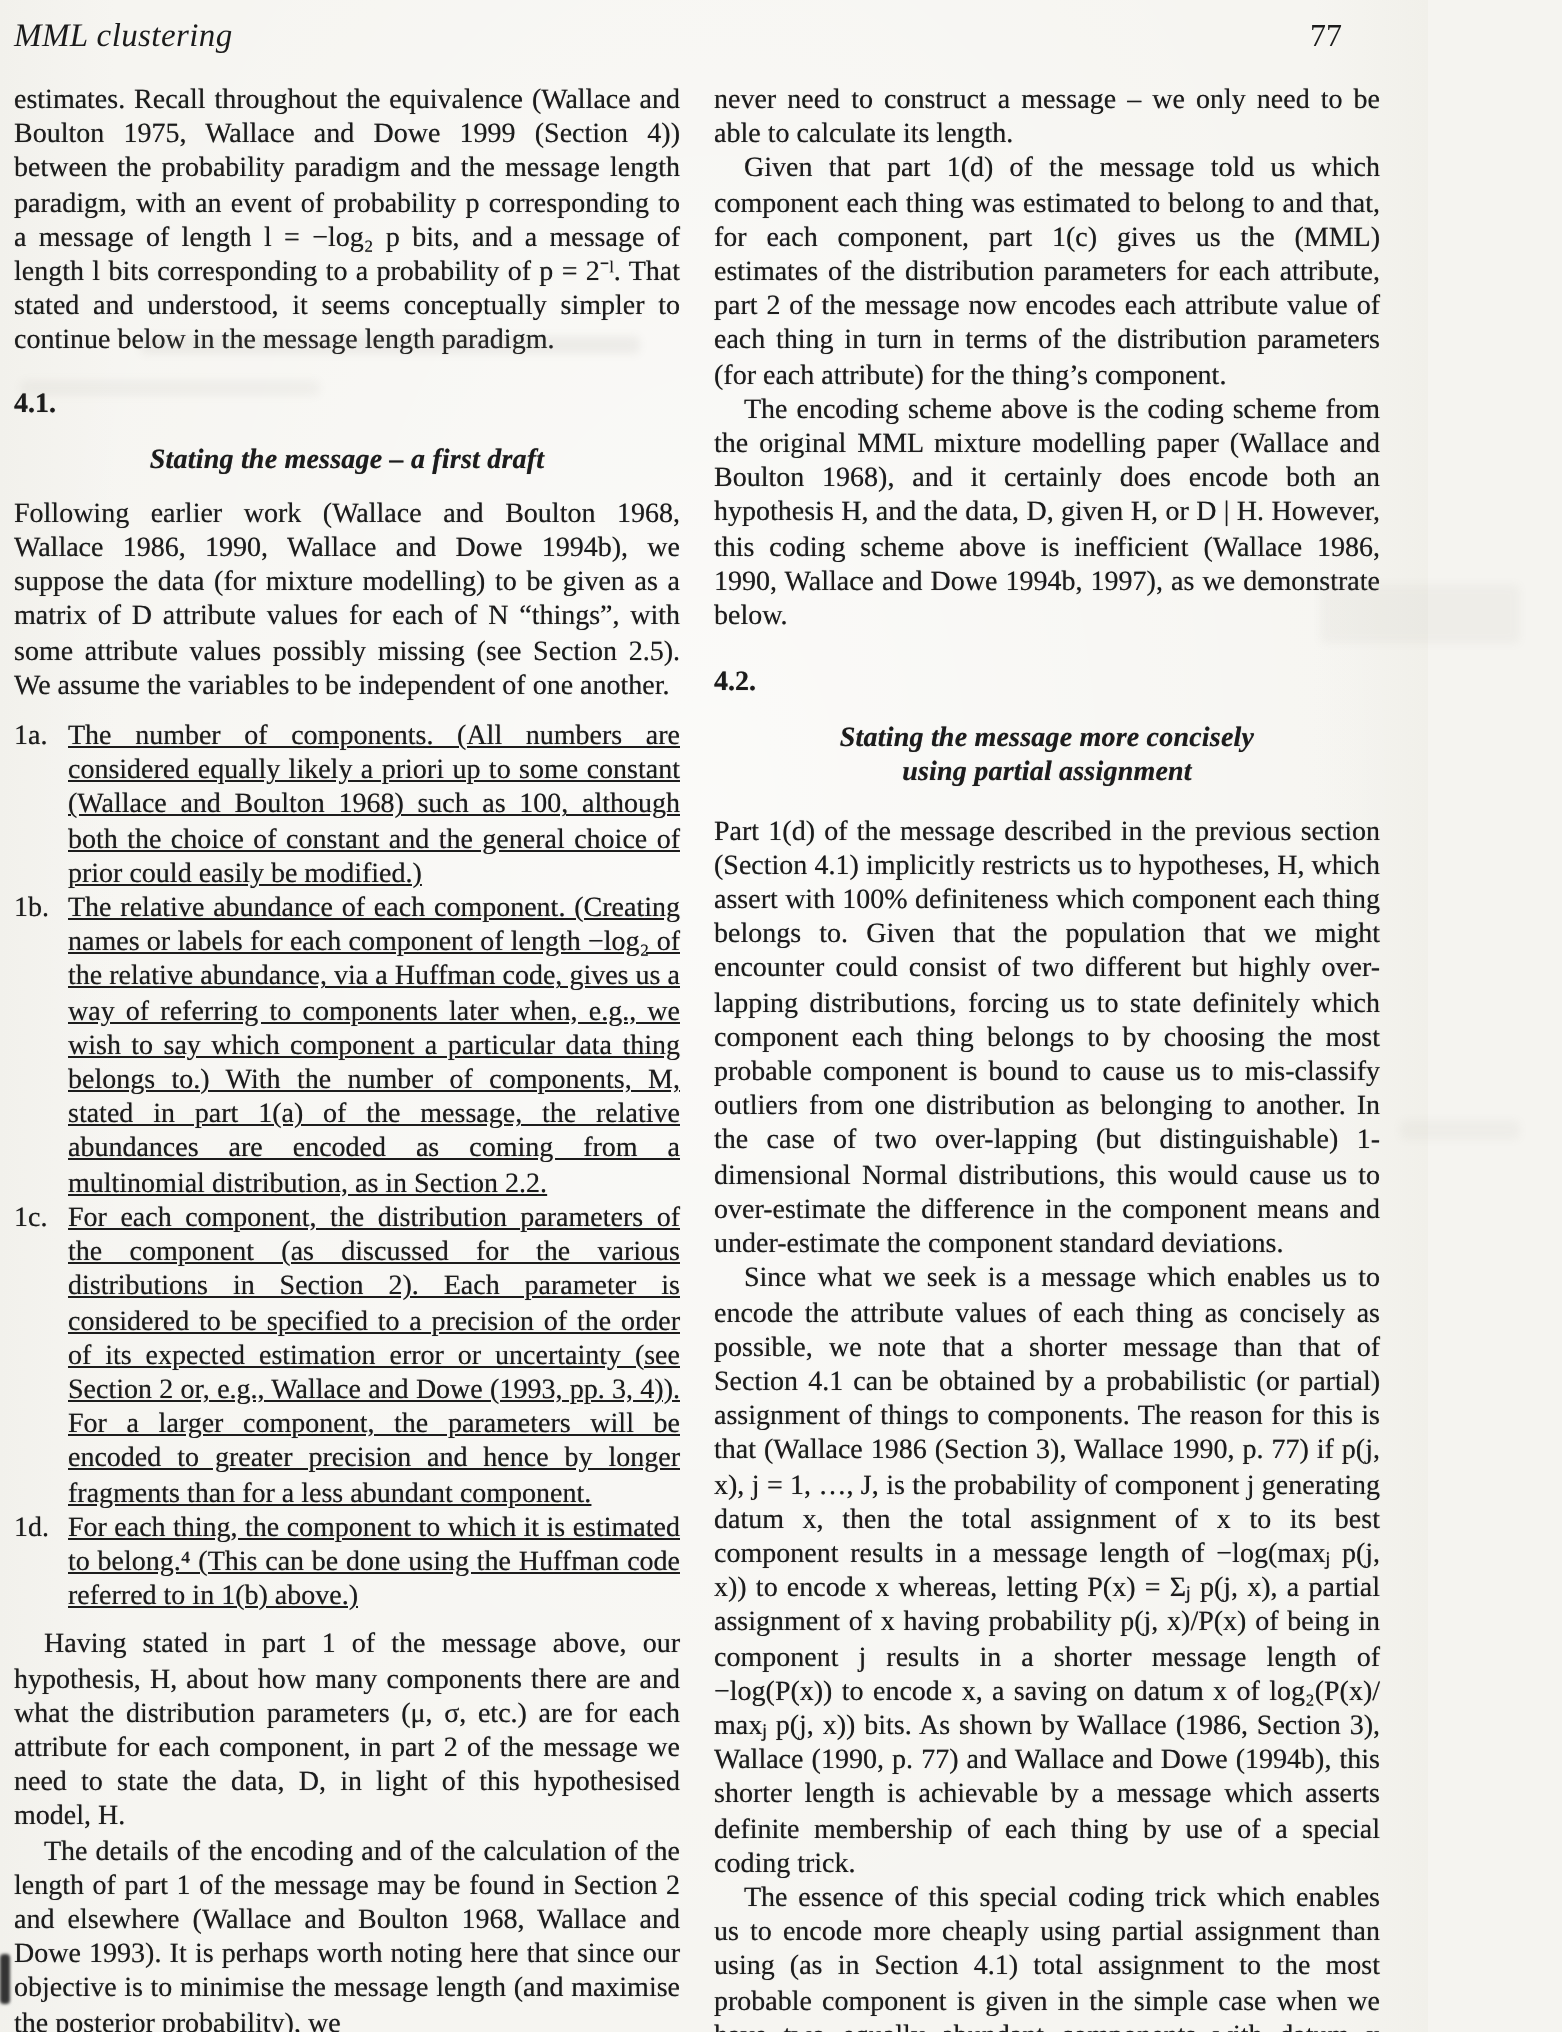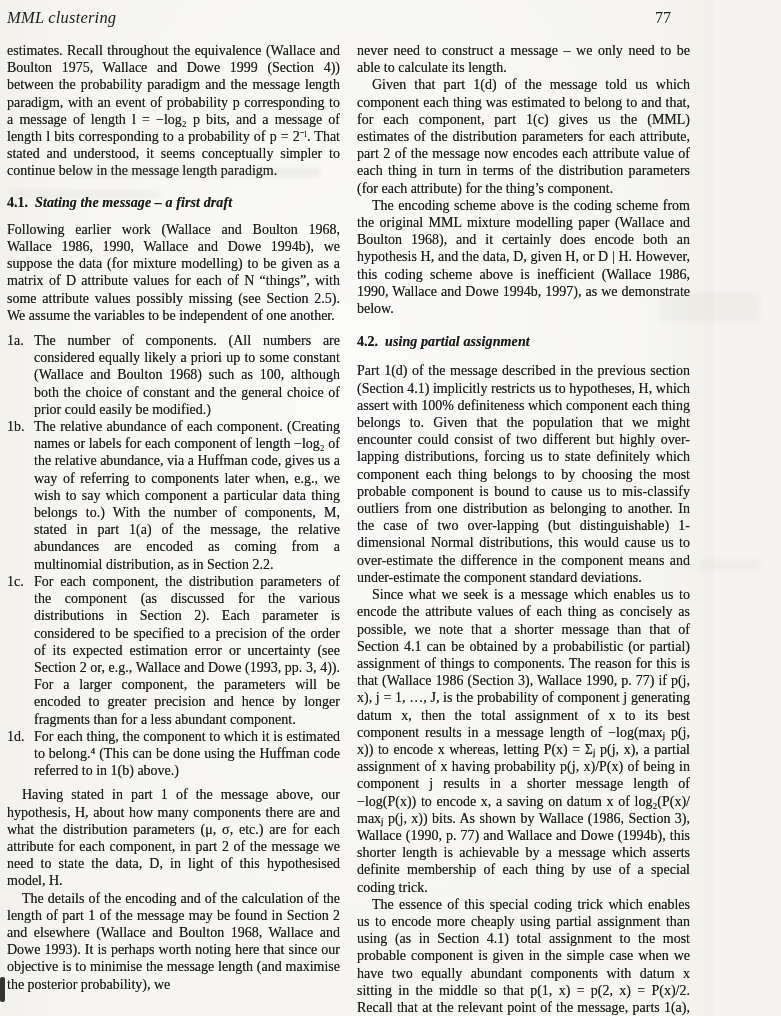--- a/index.html
+++ b/index.html
@@ -30,29 +30,29 @@
     flex: 1 1 0; min-width: 0;
     font-size: 14px; line-height: 17.2px;
     text-align: justify;
     text-shadow: 0 0 0.35px rgba(25,25,25,0.65);
   }
   .col p { margin: 0; }
   .indent { text-indent: 15px; }
   .sec-heading {
     font-weight: bold; font-size: 14px;
     margin: 14px 0 10px 0;
-    display: flex; text-align: left;
+    display: flex; text-align: left; flex-direction: column;
   }
   .sec-heading .sec-num { flex: 0 0 28px; font-style: normal; }
   .sec-heading .sec-title { font-style: italic; letter-spacing: 0.1px; text-align: center; }
   .sec-heading-42 { margin: 16px 0 12px 0; font-family: Liberation Serif, serif; }
   .list { margin: 8px 0 7px 0; }
   .list-item { display: flex; }
   .list-label { flex: 0 0 27px; }
-  .list-text { flex: 1 1 0; min-width: 0; text-align: justify; }
+  .list-text { flex: 1 1 0; min-width: 0; text-align: justify; text-decoration: underline; }
   
   .edge-mark {
     position: absolute; left: 0; top: 977px;
     width: 5px; height: 25px; background: #343434;
     border-radius: 2px; filter: blur(0.7px);
   }
   .ghost {
     position: absolute; background: #8a867c;
     opacity: 0.10; filter: blur(2px); border-radius: 3px;
   }
@@ -107,20 +107,21 @@
     </div>
 
     <div class="col">
       <p>never need to construct a message – we only need to be able to calculate its length.</p>
       <p class="indent">Given that part 1(d) of the message told us which component each thing was estimated to belong to and that, for each component, part 1(c) gives us the (MML) estimates of the distribution parameters for each attribute, part 2 of the message now encodes each attribute value of each thing in turn in terms of the distribution parameters (for each attribute) for the thing’s component.</p>
       <p class="indent">The encoding scheme above is the coding scheme from the original MML mixture modelling paper (Wallace and Boulton 1968), and it certainly does encode both an hypothesis H, and the data, D, given H, or D | H. However, this coding scheme above is inefficient (Wallace 1986, 1990, Wallace and Dowe 1994b, 1997), as we demonstrate below.</p>
 
       <div class="sec-heading sec-heading-42">
         <span class="sec-num">4.2.</span>
         <span class="sec-title">
+          <span style="display:block;">Stating the message more concisely</span>
           <span style="display:block;">using partial assignment</span>
         </span>
       </div>
 
       <p>Part 1(d) of the message described in the previous section (Section 4.1) implicitly restricts us to hypotheses, H, which assert with 100% definiteness which component each thing belongs to. Given that the population that we might encounter could consist of two different but highly over-lapping distributions, forcing us to state definitely which component each thing belongs to by choosing the most probable component is bound to cause us to mis-classify outliers from one distribution as belonging to another. In the case of two over-lapping (but distinguishable) 1-dimensional Normal distributions, this would cause us to over-estimate the difference in the component means and under-estimate the component standard deviations.</p>
       <p class="indent">Since what we seek is a message which enables us to encode the attribute values of each thing as concisely as possible, we note that a shorter message than that of Section 4.1 can be obtained by a probabilistic (or partial) assignment of things to components. The reason for this is that (Wallace 1986 (Section 3), Wallace 1990, p. 77) if p(j, x), j = 1, …, J, is the probability of component j generating datum x, then the total assignment of x to its best component results in a message length of −log(maxⱼ p(j, x)) to encode x whereas, letting P(x) = Σⱼ p(j, x), a partial assignment of x having probability p(j, x)/P(x) of being in component j results in a shorter message length of −log(P(x)) to encode x, a saving on datum x of log₂(P(x)/ maxⱼ p(j, x)) bits. As shown by Wallace (1986, Section 3), Wallace (1990, p. 77) and Wallace and Dowe (1994b), this shorter length is achievable by a message which asserts definite membership of each thing by use of a special coding trick.</p>
       <p class="indent">The essence of this special coding trick which enables us to encode more cheaply using partial assignment than using (as in Section 4.1) total assignment to the most probable component is given in the simple case when we have two equally abundant components with datum x sitting in the middle so that p(1, x) = p(2, x) = P(x)/2. Recall that at the relevant point of the message, parts 1(a), 1(b) and 1(c) have already been transmitted, so our job now is to encode parts 1(d) and 2,</p>
     </div>
 
   </div>

